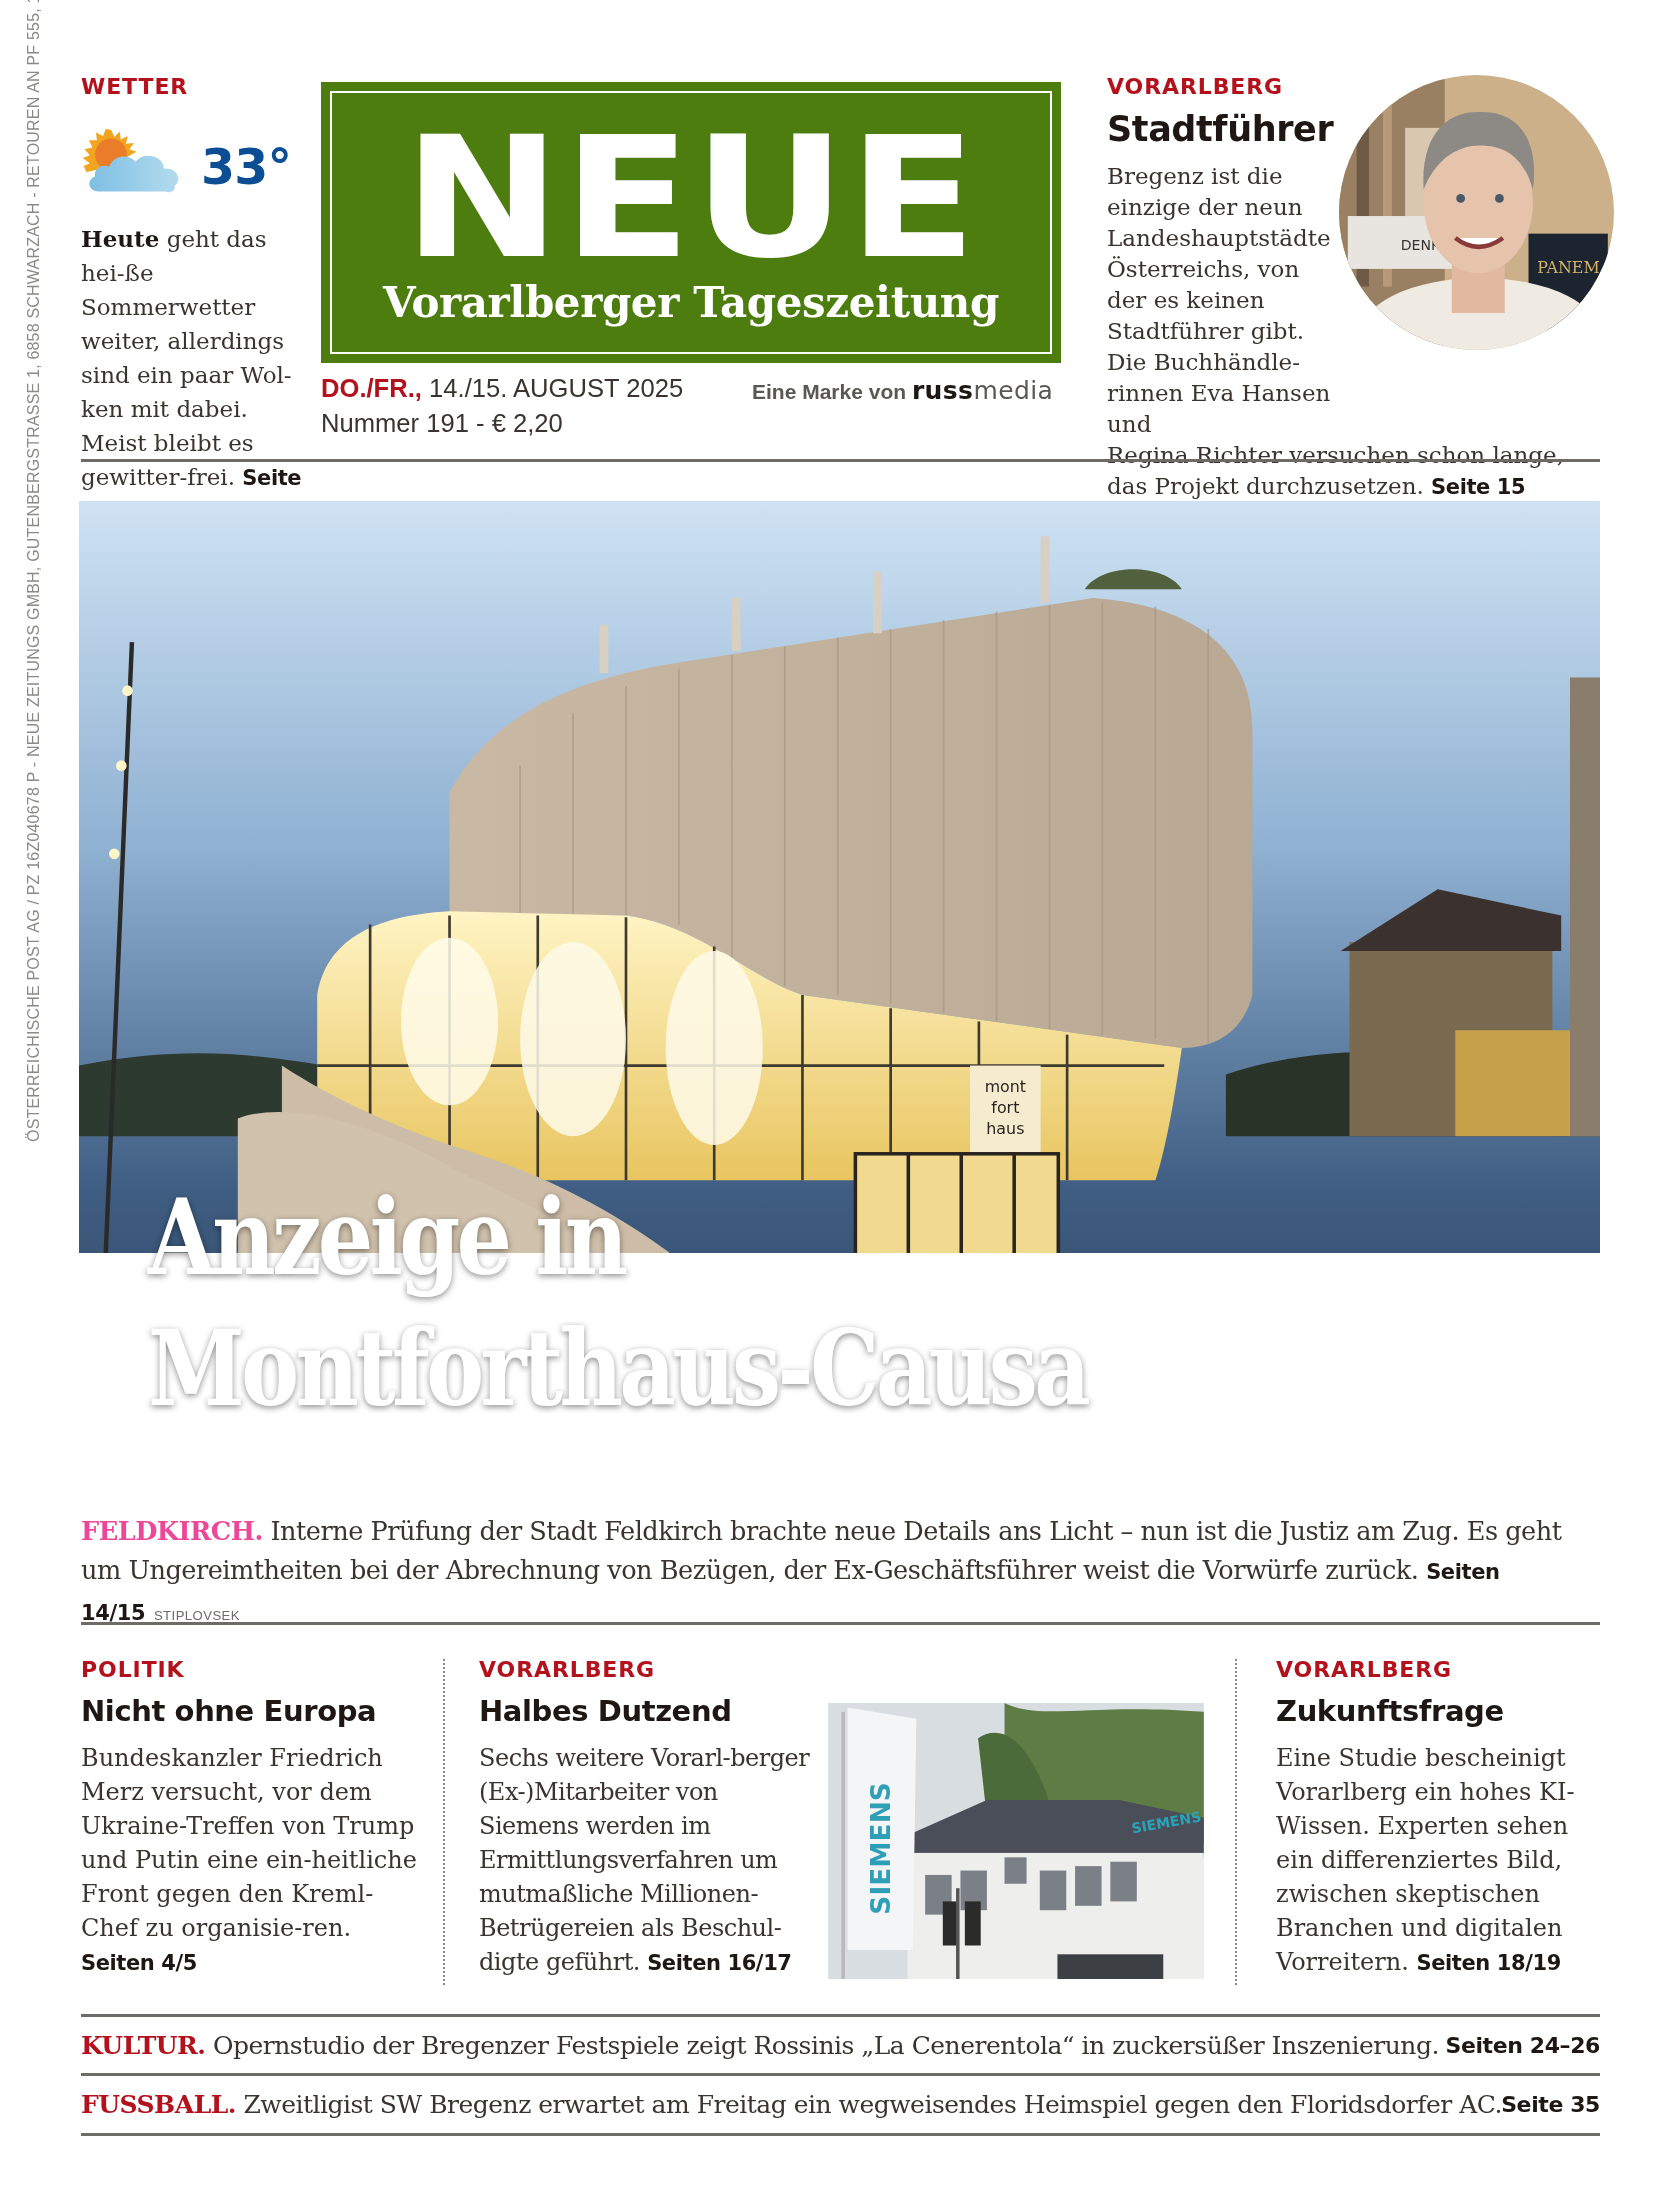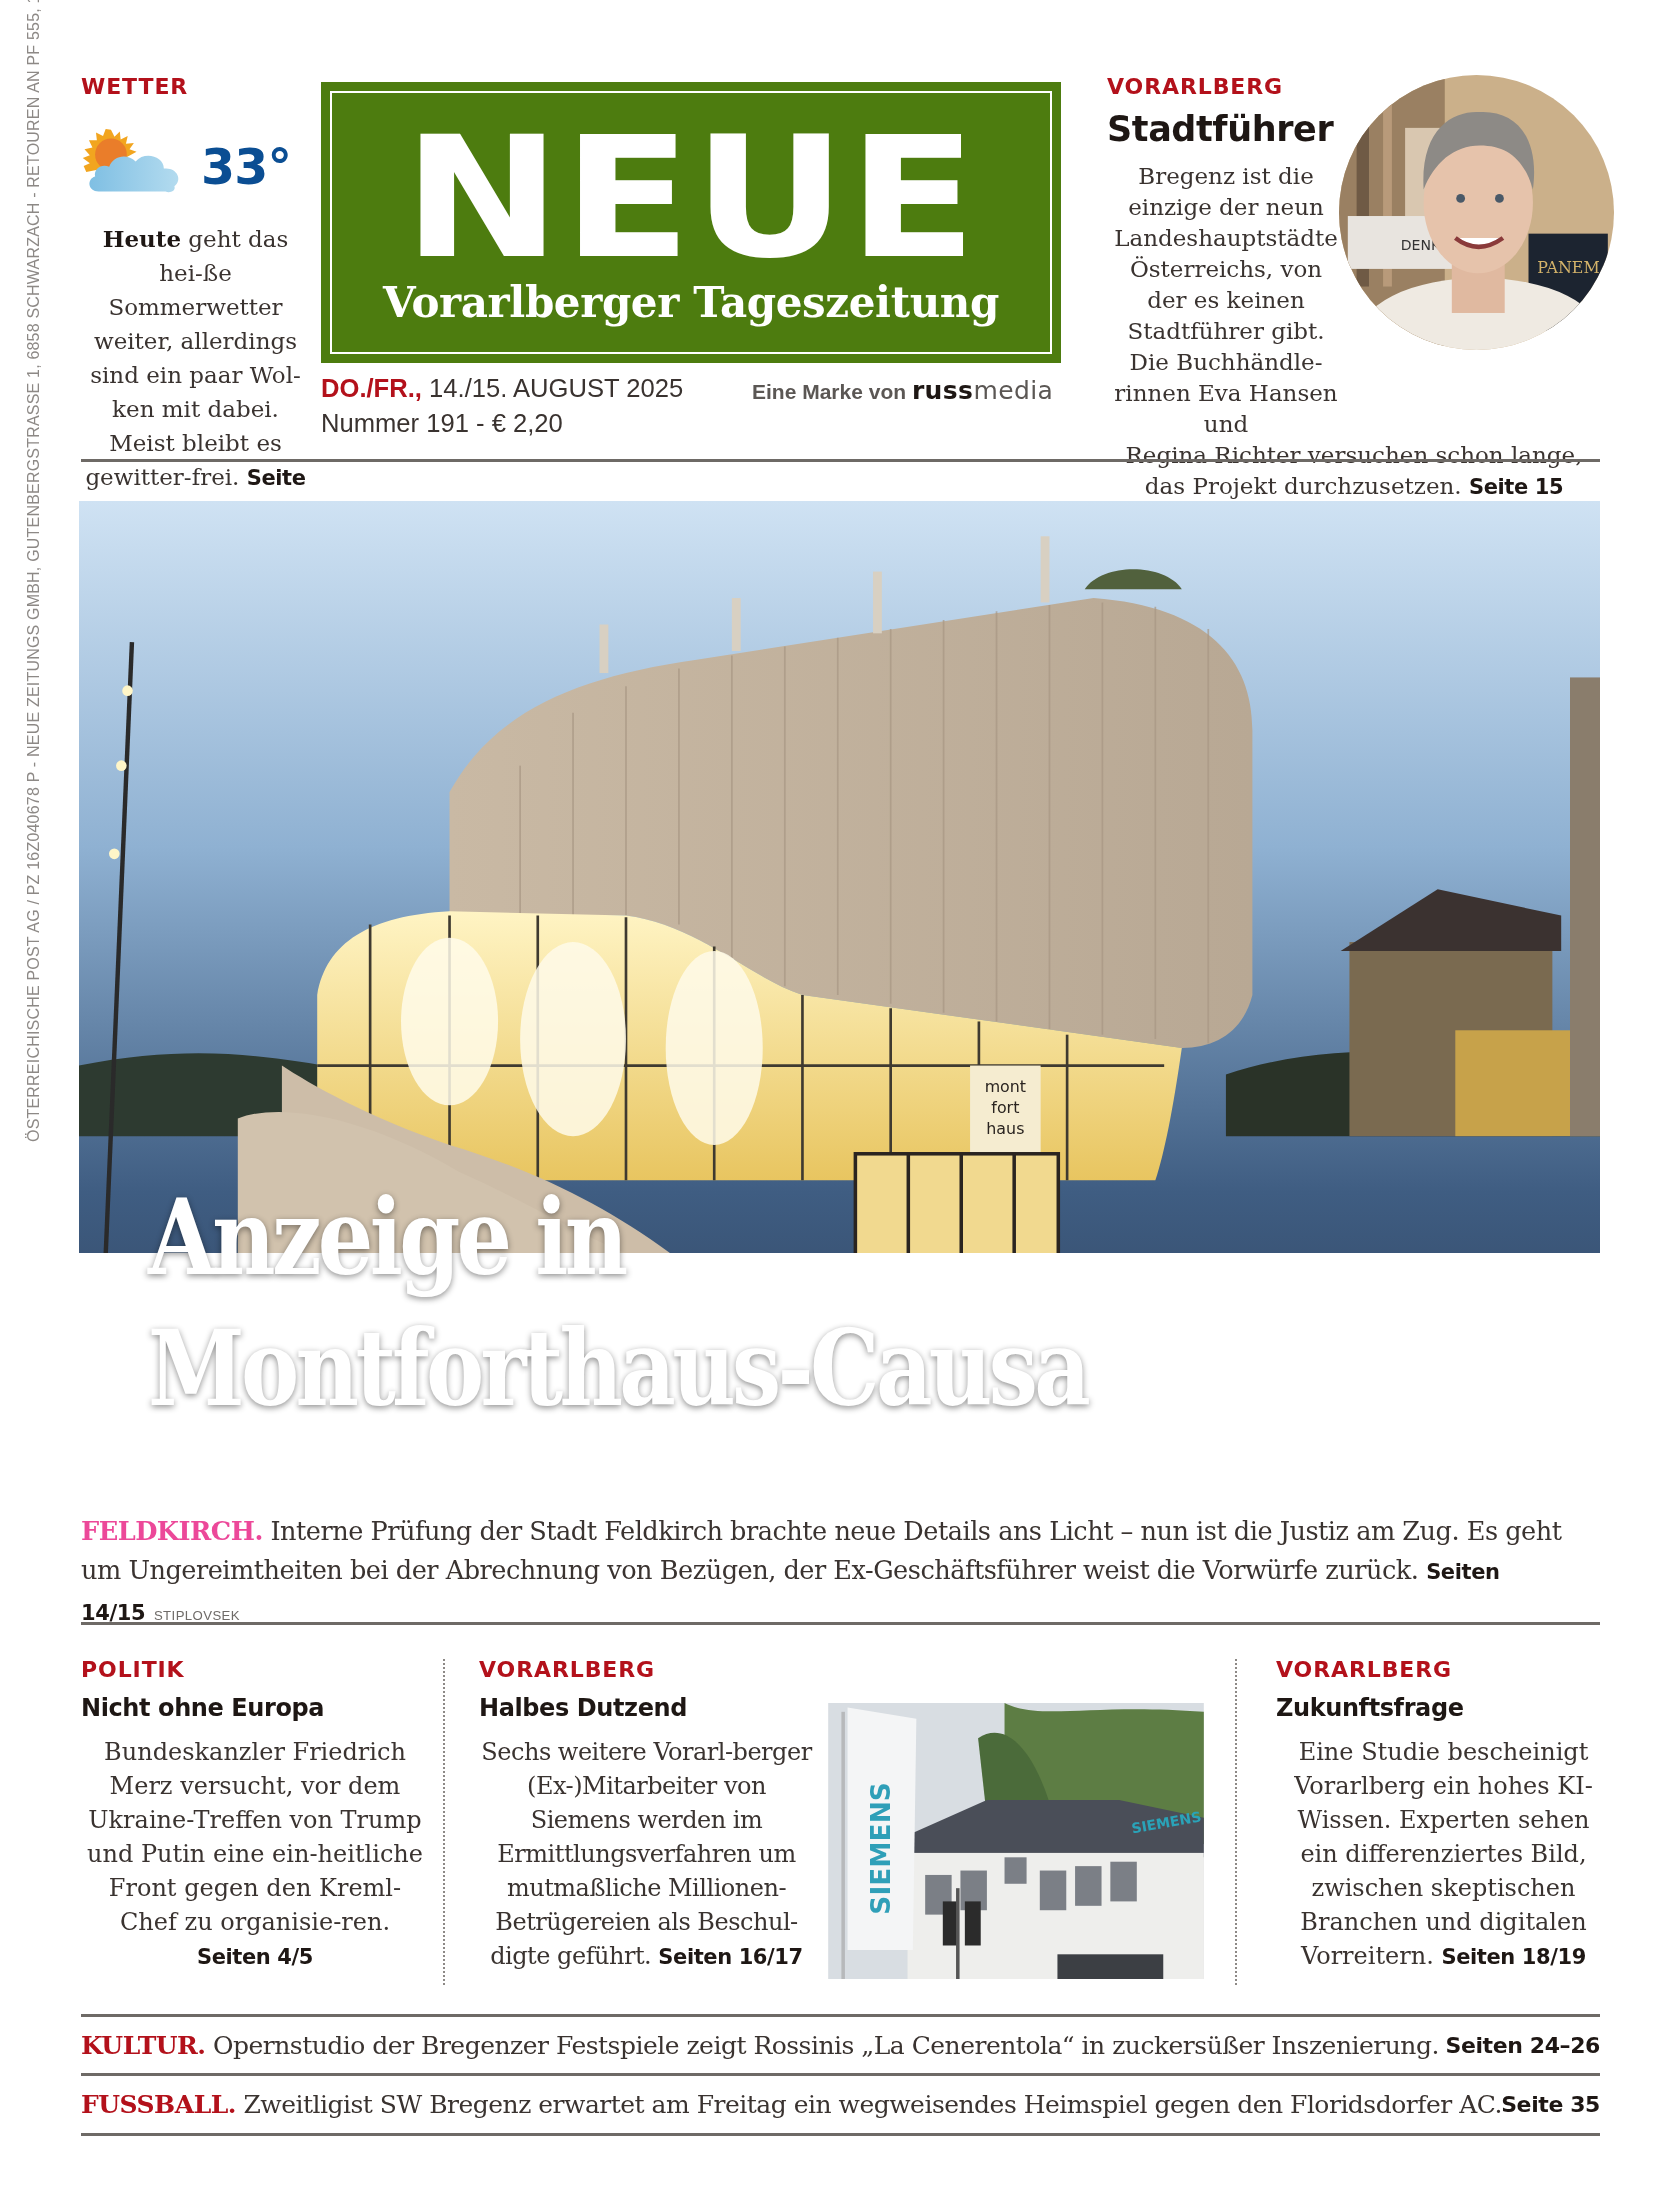--- a/index.html
+++ b/index.html
@@ -1,22 +1,22 @@
 <!DOCTYPE html>
 <html style="font-size:14px"><head>
 <meta charset="utf-8">
 <style>
   html, body { margin: 0; padding: 0; background: #ffffff; }
   body { width: 1680px; height: 2206px; position: relative; overflow: hidden;
          font-family: "DejaVu Serif", serif; color: #2b2522; }
   .abs { position: absolute; }
   .serif { font-family: "DejaVu Serif", "Liberation Serif", serif; }
   .kicker { font-family: "DejaVu Sans", sans-serif; font-weight: bold; font-size: 22px; letter-spacing: 0.9px; color: #b3111b; }
-  .head { font-family: "DejaVu Sans", sans-serif; font-weight: bold; font-size: 24px; color: #1e1714; letter-spacing: -0.4px; }
-  .body { font-family: "DejaVu Serif", serif; font-size: 24px; line-height: 34px; color: #3a3330; text-align: center; }
+  .head { font-family: "DejaVu Sans", sans-serif; font-weight: bold; font-size: 29px; color: #1e1714; letter-spacing: -0.4px; }
+  .body { font-family: "DejaVu Serif", serif; font-size: 24px; line-height: 34px; color: #3a3330; }
   .ref { font-family: "DejaVu Sans", sans-serif; font-weight: bold; color: #1e1714; font-size: 21px; letter-spacing: -0.4px; }
   .rule { position: absolute; left: 81px; width: 1519px; height: 2.6px; background: #6e6a66; }
 
   
   #postal { left: 25px; top: 1142px; transform-origin: 0 0; transform: rotate(-90deg);
             width: 1067px; font-family: "Liberation Sans", sans-serif; font-size: 16px; color: #8d8986;
             letter-spacing: 0.2px; white-space: nowrap; }
 
   
   #weather-kicker { left: 81px; top: 74px; }

